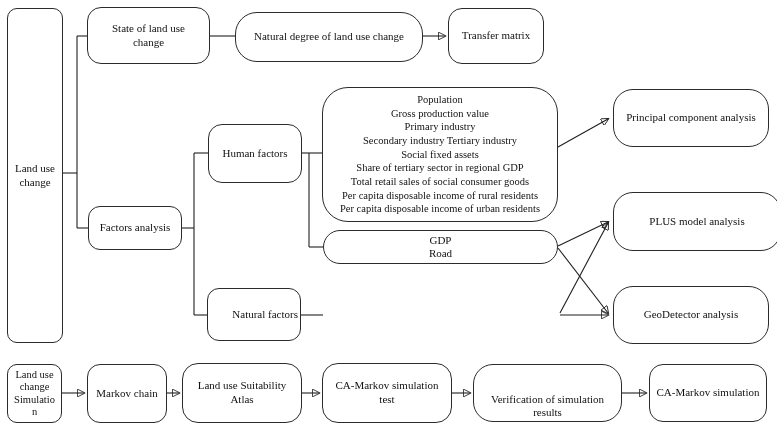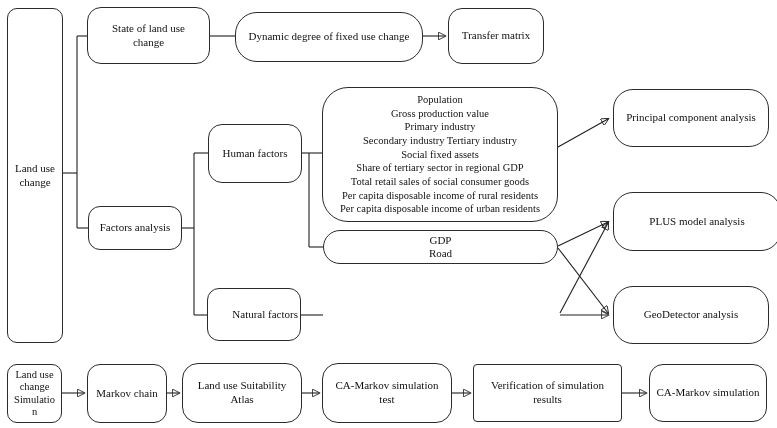--- a/index.html
+++ b/index.html
@@ -73,21 +73,21 @@
     <span class="label">Land use
 change</span>
   </div>
 
   <div class="node" style="left:87px;top:7px;width:123px;height:57px;border-radius:14px;">
     <span class="label">State of land use
 change</span>
   </div>
 
   <div class="node" style="left:235px;top:12px;width:188px;height:50px;border-radius:22px;">
-    <span class="label">Dynamic degree of fixed use change</span>
+    <span class="label">Natural degree of land use change</span>
   </div>
 
   <div class="node" style="left:448px;top:8px;width:96px;height:56px;border-radius:14px;">
     <span class="label">Transfer matrix</span>
   </div>
 
   <div class="node" style="left:208px;top:124px;width:94px;height:59px;border-radius:14px;">
     <span class="label">Human factors</span>
   </div>
 
@@ -143,21 +143,21 @@
   <div class="node" style="left:182px;top:363px;width:120px;height:60px;border-radius:16px;">
     <span class="label">Land use Suitability
 Atlas</span>
   </div>
 
   <div class="node" style="left:322px;top:363px;width:130px;height:60px;border-radius:16px;">
     <span class="label">CA-Markov simulation
 test</span>
   </div>
 
-  <div class="node" style="left:473px;top:364px;width:149px;height:58px;border-radius:4px;">
+  <div class="node" style="left:473px;top:364px;width:149px;height:58px;border-radius:20px;align-items:flex-end;">
     <span class="label">Verification of simulation
 results</span>
   </div>
 
   <div class="node" style="left:649px;top:364px;width:118px;height:58px;border-radius:14px;">
     <span class="label">CA-Markov simulation</span>
   </div>
 
 </div>
 

